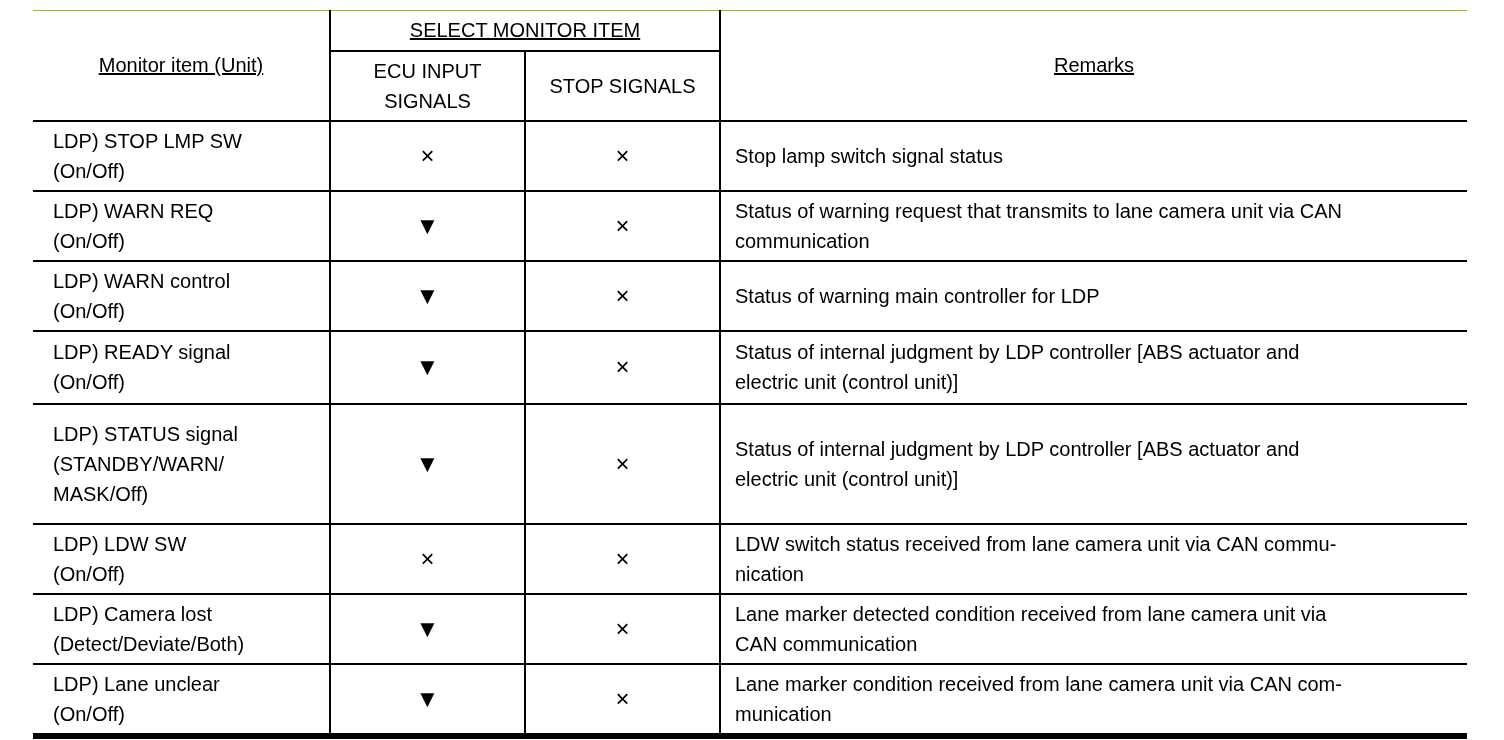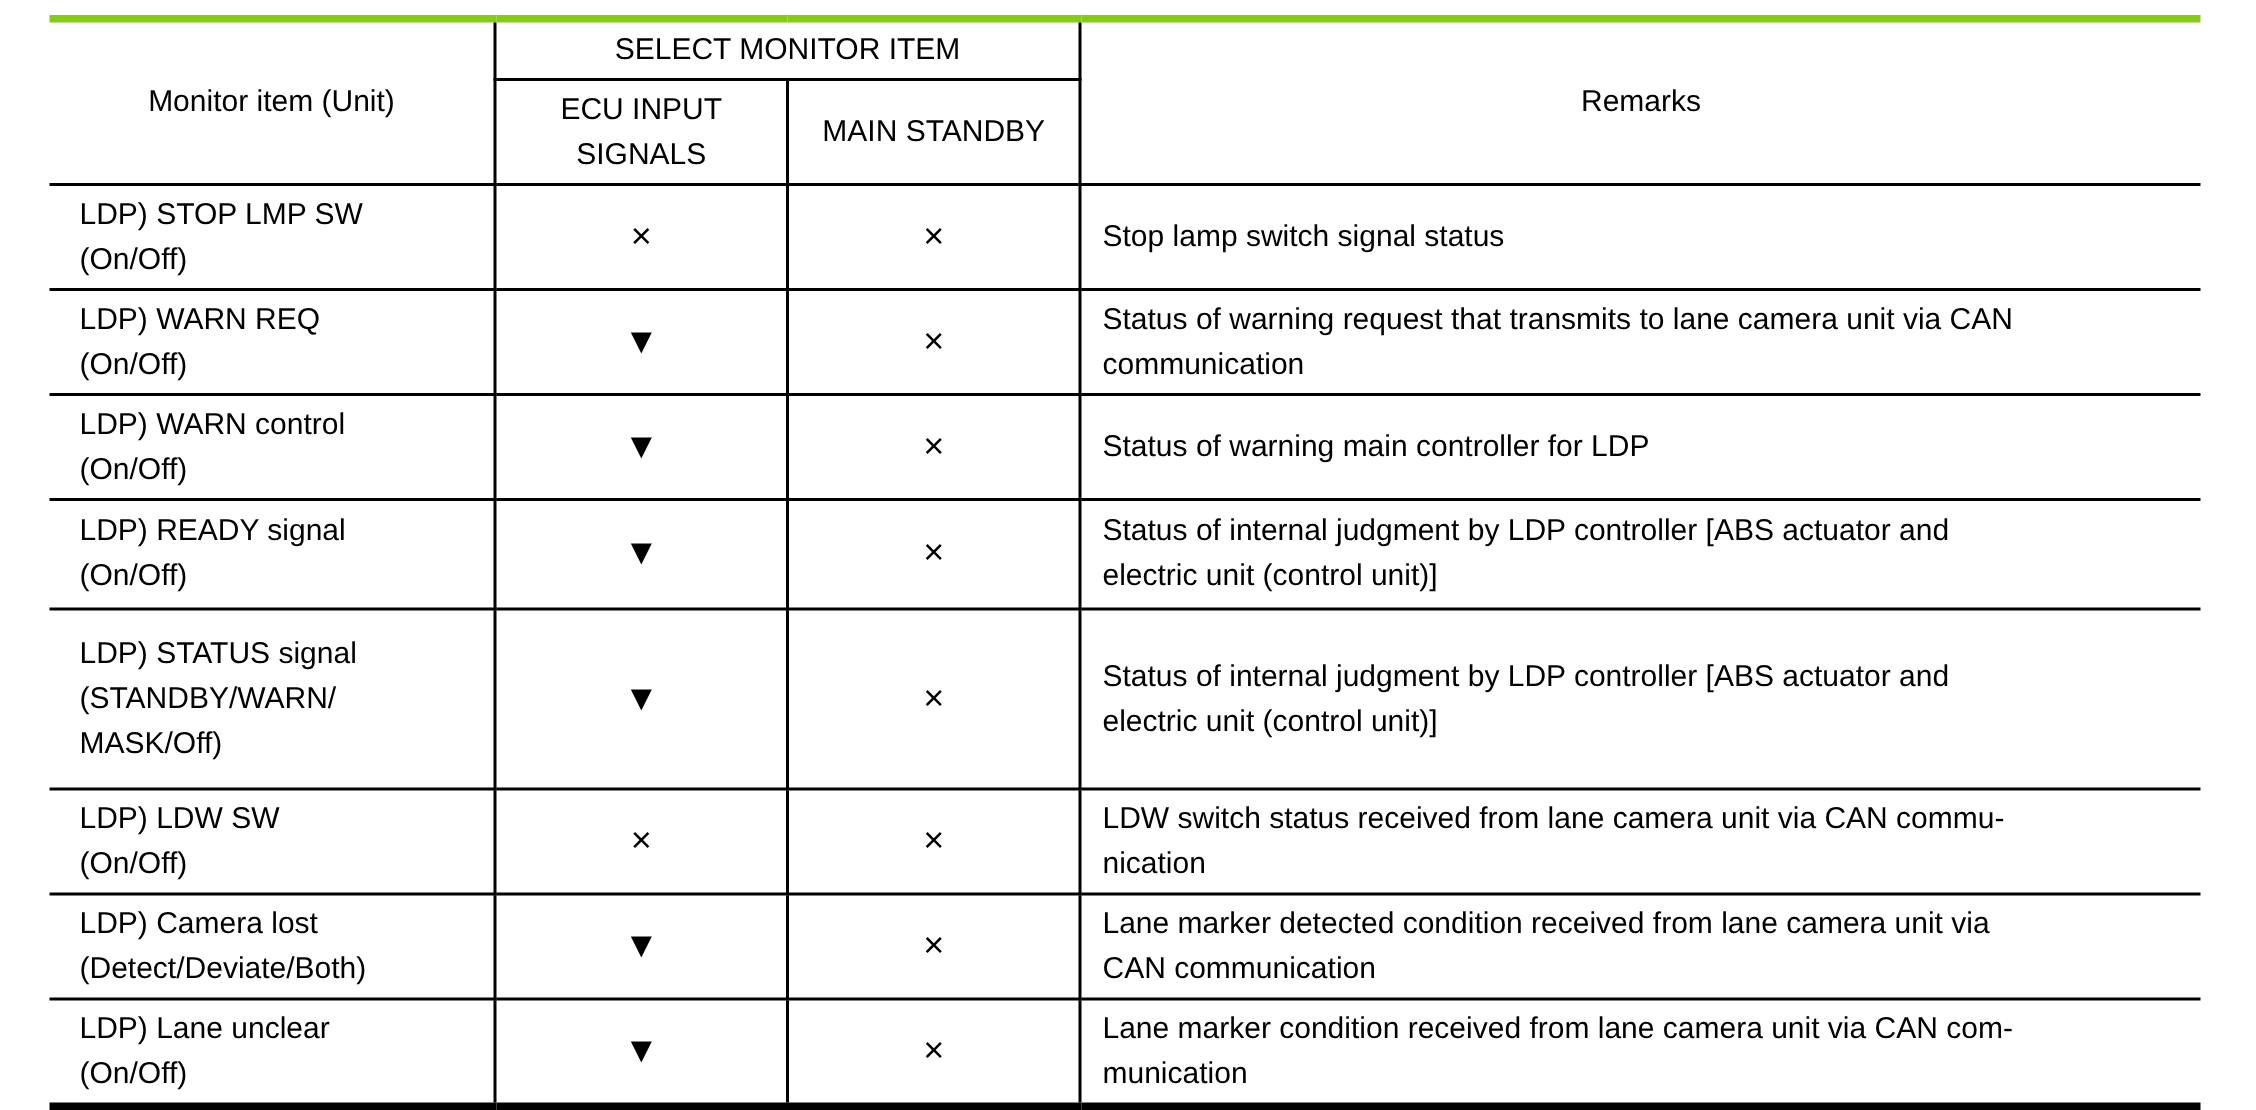--- a/index.html
+++ b/index.html
@@ -34,21 +34,21 @@
   table.monitor-table td {
     border: 2px solid #000000;
     font-weight: normal;
     vertical-align: middle;
     box-sizing: border-box;
   }
   
   table.monitor-table tr > *:first-child { border-left: none; }
   table.monitor-table tr > *:last-child  { border-right: none; }
   
-  table.monitor-table thead tr:first-child > * { border-top: 5px solid #84cc16; }
+  table.monitor-table thead tr:first-child > * { border-top: 1px solid #84cc16; text-decoration: underline; }
   table.monitor-table tbody tr:last-child  > * { border-bottom: 6px solid #000000; }
 
   .header-cell {
     text-align: center;
     line-height: 30px;
     white-space: pre-line;
     padding: 2px 6px;
   }
   .monitor-cell {
     text-align: left;
@@ -89,21 +89,21 @@
     </colgroup>
     <thead>
       <tr class="h40">
         <th rowspan="2" class="header-cell">Monitor item (Unit)</th>
         <th colspan="2" class="header-cell">SELECT MONITOR ITEM</th>
         <th rowspan="2" class="header-cell">Remarks</th>
       </tr>
       <tr class="h70">
         <th class="header-cell">ECU INPUT
 SIGNALS</th>
-        <th class="header-cell">MAIN STANDBY</th>
+        <th class="header-cell">STOP SIGNALS</th>
       </tr>
     </thead>
     <tbody>
       <tr class="h75">
         <td class="monitor-cell">LDP) STOP LMP SW
 (On/Off)</td>
         <td class="mark-cell">×</td>
         <td class="mark-cell">×</td>
         <td class="remarks-cell">Stop lamp switch signal status</td>
       </tr>

